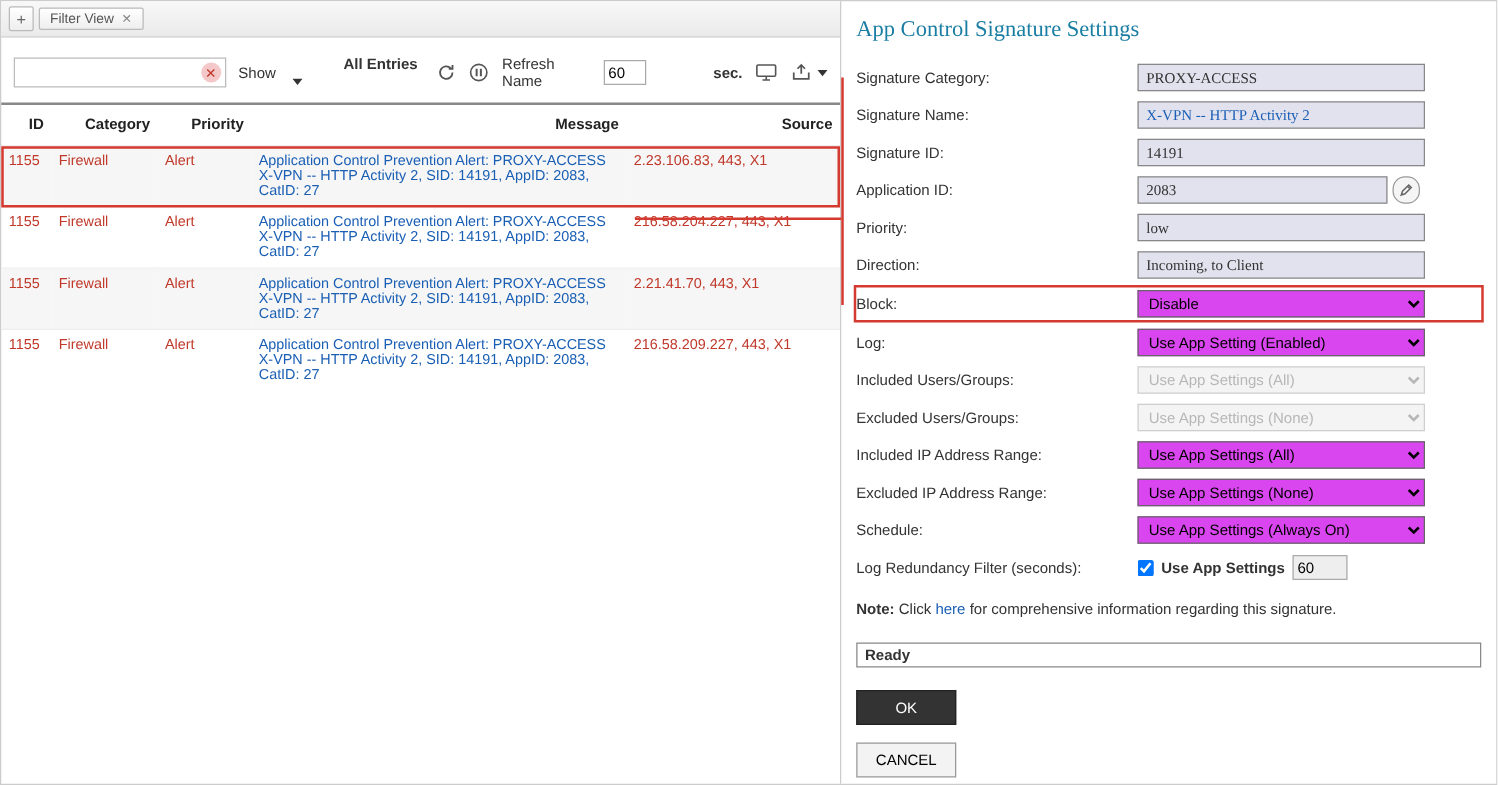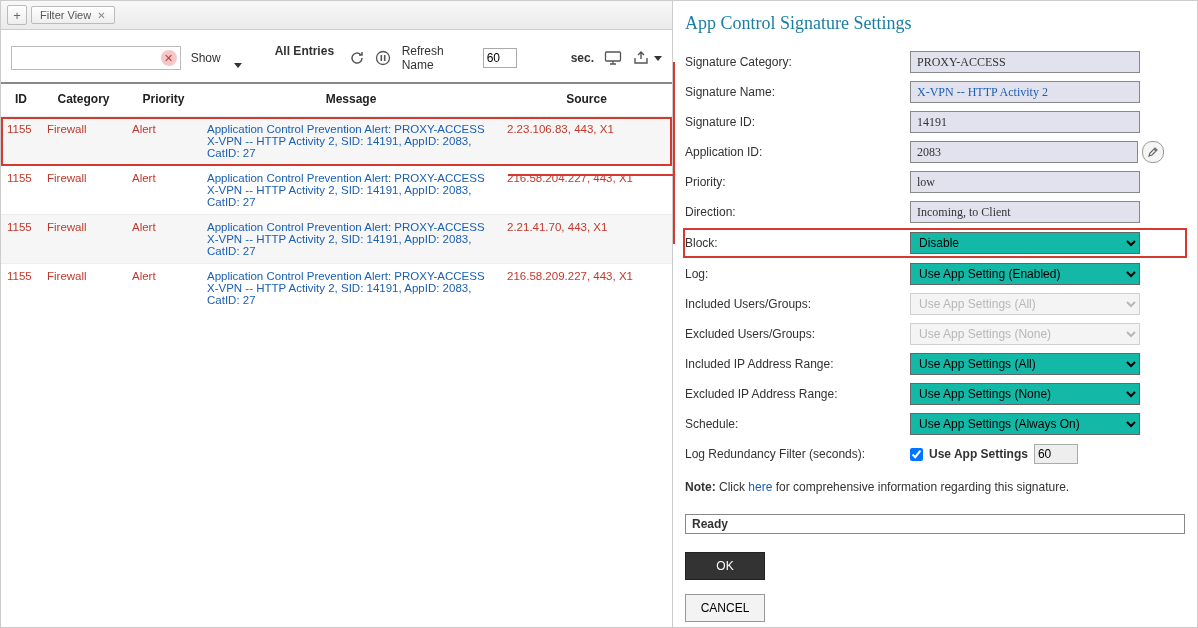--- a/index.html
+++ b/index.html
@@ -21,41 +21,41 @@
 .search-clear { position:absolute; right:4px; top:4px; width:16px; height:16px; border-radius:50%; background:#f4c8c8; color:#c0392b; display:flex;align-items:center;justify-content:center; font-size:11px; cursor:pointer; }
 .toolbar-text { font-size:12px; color:#333; }
 .toolbar-strong { font-weight:bold;margin-left:44px; }
 .caret-down { display:inline-block; width:0;height:0;border-left:4px solid transparent;border-right:4px solid transparent;border-top:5px solid #333; margin-left:3px; vertical-align:middle; }
 .icon-btn { width:18px; height:18px; display:inline-flex; align-items:center; justify-content:center; color:#555; cursor:pointer; }
 .toolbar input.refresh-int { width: 34px; height:20px; border:1px solid #aaa; text-align:left; padding:0 3px; font-size:12px; }
 svg { display:block; }
 
 
 .tbl { width:100%; border-collapse: collapse; table-layout: fixed; }
-.tbl th { text-align:center; font-weight:bold; font-size:12px; padding: 8px 6px 10px 6px; color:#222; }
+.tbl th { text-align:right; font-weight:bold; font-size:12px; padding: 8px 6px 10px 6px; color:#222; }
 .tbl td { padding: 6px; vertical-align: top; font-size:11.5px; border-top:1px solid #eee;margin-left:48px; }
 .tbl tr.row-alt { background:#f6f6f6; }
 .col-id { width:40px; }
 .col-cat { width:85px; }
 .col-pri { width:75px; }
 .col-msg { width:300px; }
 .col-src { width:auto; }
 .cell-link { color:#1a5fb4; }
 .cell-red { color:#c0392b; }
 .row-highlight { outline: 2px solid #d43a2f; outline-offset: -2px; }
 
 
 .rp-title { color:#1a7da3; font-size:18px; font-weight:normal; margin: 2px 0 16px 0; font-family: Liberation Serif, serif; }
 .form-row { display:flex; align-items:center; margin-bottom:6px; min-height:24px; }
 .form-label { width: 225px; font-size:12px; color:#333; }
 .form-input { width: 230px; height:22px; border:1px solid #888; background:#e8e8f4; padding:2px 6px; font-size:12px; color:#333; }
 .form-input-blue { color:#1a5fb4; }
 .form-input-ro { background:#e2e2ef;font-family:Liberation Serif, serif; }
 .edit-btn { width:22px; height:22px; border:1px solid #999; background:#f5f5f5; margin-left:4px; border-radius:10px; display:inline-flex;align-items:center;justify-content:center; cursor:pointer; }
-.form-select { width: 230px; height:22px; border:1px solid #666; background:#14b8a6; font-size:12px; padding:1px 4px; }
+.form-select { width: 230px; height:22px; border:1px solid #666; background:#d946ef; font-size:12px; padding:1px 4px; }
 .form-select-dis { background:#f0f0f0; color:#999; border-color:#bbb; }
 .block-highlight { outline: 2px solid #d43a2f; padding: 2px 0; }
 .checkbox-row { display:flex; align-items:center; gap:6px; }
 .small-input { width:44px; height:20px; border:1px solid #aaa; background:#eee; padding:0 3px; font-size:12px; }
 .note { margin-top: 14px; font-size:12px; }
 .note a { color:#1a5fb4; text-decoration:none;text-align:right; }
 .status-box { margin-top: 20px; border:1px solid #888; padding:2px 6px; font-weight:bold; font-size:12px; }
 .button-row { display:flex; gap:14px; justify-content:space-between; margin-top:18px;flex-direction:column; }
 .btn { width:80px; height:28px; border:1px solid #999; background:#f3f3f3; font-size:12px; cursor:pointer; }
 .btn-primary { background:#333; color:#fff; border-color:#222; }
@@ -179,21 +179,21 @@
     <div class="form-row">
       <div class="form-label">Signature Name:</div>
       <input class="form-input form-input-ro form-input-blue" readonly="" value="X-VPN -- HTTP Activity 2" style="">
     </div>
     <div class="form-row">
       <div class="form-label">Signature ID:</div>
       <input class="form-input form-input-ro" readonly="" value="14191" style="">
     </div>
     <div class="form-row">
       <div class="form-label">Application ID:</div>
-      <input class="form-input form-input-ro" style="width: 228px;" readonly="" value="2083">
+      <input class="form-input form-input-ro" style="width: 200px;" readonly="" value="2083">
       <span class="edit-btn">
         <svg width="12" height="12" viewBox="0 0 12 12">
               <path fill="none" stroke="#666" stroke-width="1.2" d="M2 10l1-3 5-5 2 2-5 5-3 1zM7 3l2 2"></path>
             </svg>
       </span>
     </div>
     <div class="form-row">
       <div class="form-label">Priority:</div>
       <input class="form-input form-input-ro" readonly="" value="low" style="">
     </div>

